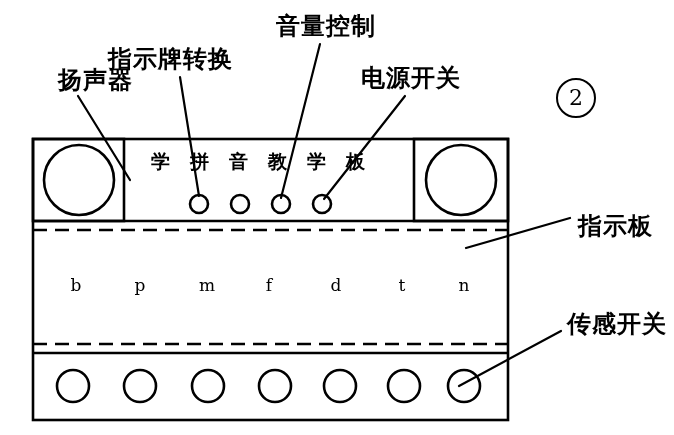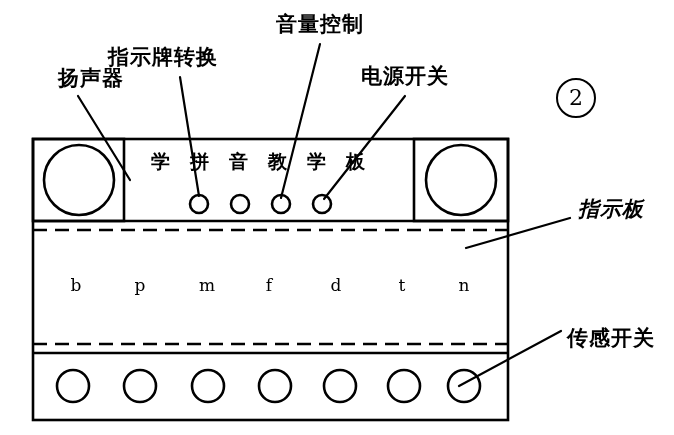--- a/index.html
+++ b/index.html
@@ -21,21 +21,21 @@
     position: absolute;
     left: 0;
     top: 0;
     width: 674px;
     height: 435px;
   }
   .cjk-label {
     position: absolute;
     font-family: "DejaVu Sans", sans-serif;
     font-weight: 700;
-    font-size: 21px;
+    font-size: 24px;
     line-height: 1;
     color: #000000;
     white-space: nowrap;
     letter-spacing: 1px;
   }
   .panel-char {
     position: absolute;
     font-family: "DejaVu Sans", sans-serif;
     font-weight: 700;
     font-size: 19px;
@@ -110,22 +110,22 @@
         <line x1="570" y1="218" x2="466" y2="248"></line>
         <line x1="561" y1="331" x2="459" y2="386"></line>
       </g>
   </svg>
 
   <div id="callout-labels">
       <div class="cjk-label" style="left: 14px; top: 68px; margin-left: 44px;">扬声器</div>
       <div class="cjk-label" style="left: 108px; top: 47px;">指示牌转换</div>
       <div class="cjk-label" style="left: 276px; top: 14px;">音量控制</div>
       <div class="cjk-label" style="left: 350px; top: 66px; margin-left: 11px;">电源开关</div>
-      <div class="cjk-label" style="left: 578px; top: 199px; font-style: italic;">指示板</div>
-      <div class="cjk-label" style="left: 567px; top: 328px;">传感开关</div>
+      <div class="cjk-label" style="left: 578px; top: 214px;">指示板</div>
+      <div class="cjk-label" style="left: 567px; top: 312px;">传感开关</div>
     </div>
 
   <div id="panel-title">
       <div class="panel-char" style="left: 151px; top: 152px;">学</div>
       <div class="panel-char" style="left: 190px; top: 152px;">拼</div>
       <div class="panel-char" style="left: 229px; top: 152px;">音</div>
       <div class="panel-char" style="left: 268px; top: 152px;">教</div>
       <div class="panel-char" style="left: 307px; top: 152px;">学</div>
       <div class="panel-char" style="left: 346px; top: 152px;">板</div>
     </div>

